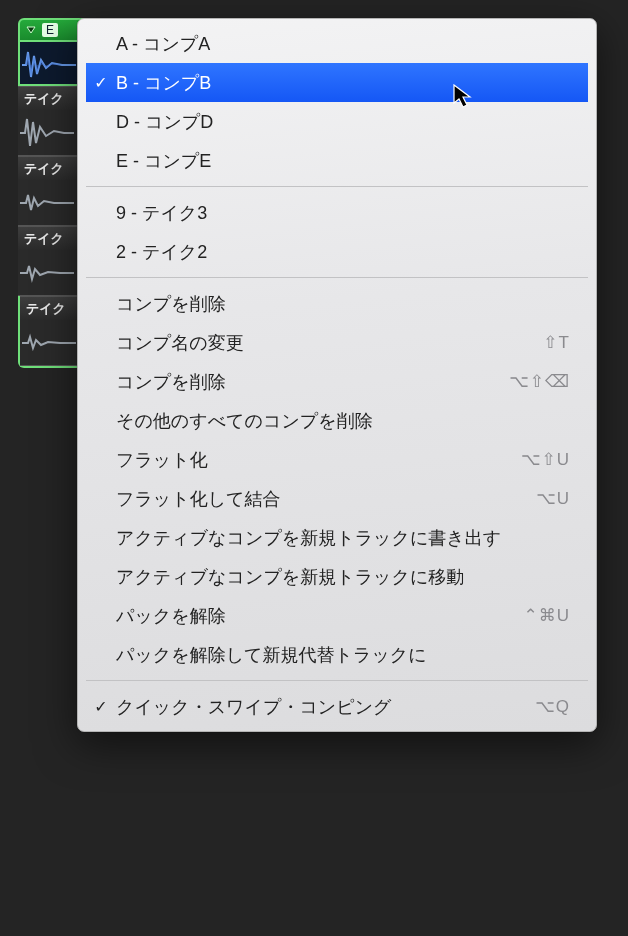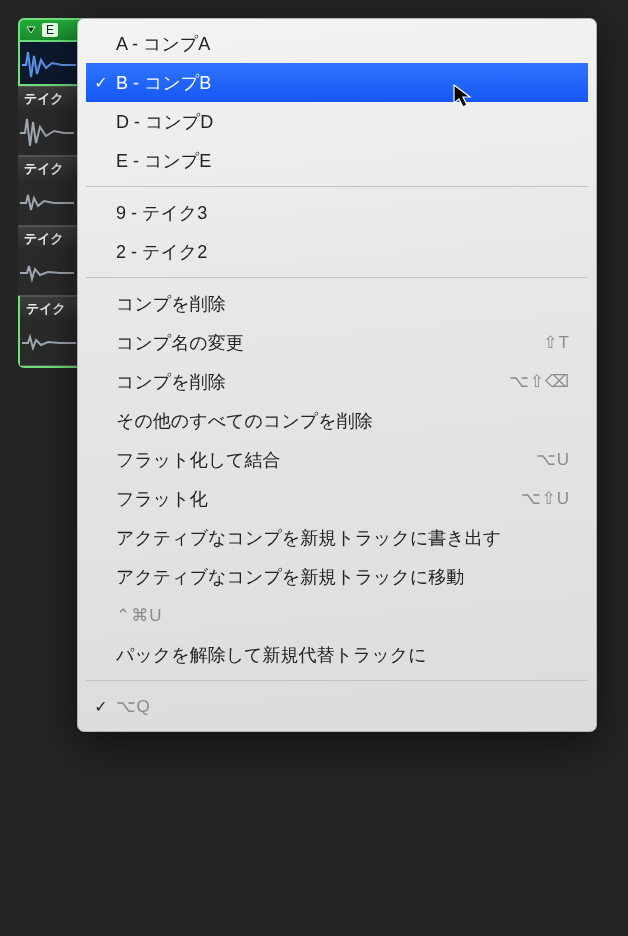--- a/index.html
+++ b/index.html
@@ -239,50 +239,52 @@
         <span class="label">コンプを削除</span>
         <span class="shortcut">⌥⇧⌫</span>
       </div>
       <div class="menu-item">
         <span class="check-col"></span>
         <span class="label">その他のすべてのコンプを削除</span>
         <span class="shortcut"></span>
       </div>
       <div class="menu-item">
         <span class="check-col"></span>
+        <span class="label">フラット化</span>
+        <span class="shortcut">⌥⇧U</span>
+      </div>
+      <div class="menu-item">
+        <span class="check-col"></span>
         <span class="label">フラット化して結合</span>
         <span class="shortcut">⌥U</span>
       </div>
       <div class="menu-item">
         <span class="check-col"></span>
-        <span class="label">フラット化</span>
-        <span class="shortcut">⌥⇧U</span>
-      </div>
-      <div class="menu-item">
-        <span class="check-col"></span>
         <span class="label">アクティブなコンプを新規トラックに書き出す</span>
         <span class="shortcut"></span>
       </div>
       <div class="menu-item">
         <span class="check-col"></span>
         <span class="label">アクティブなコンプを新規トラックに移動</span>
         <span class="shortcut"></span>
       </div>
       <div class="menu-item">
         <span class="check-col"></span>
+        <span class="label">パックを解除</span>
         <span class="shortcut">⌃⌘U</span>
       </div>
       <div class="menu-item">
         <span class="check-col"></span>
         <span class="label">パックを解除して新規代替トラックに</span>
         <span class="shortcut"></span>
       </div>
     </div>
   <div class="menu-sep"></div>
   <div class="menu-item">
     <span class="check-col">✓</span>
+    <span class="label">クイック・スワイプ・コンピング</span>
     <span class="shortcut">⌥Q</span>
   </div>
 </div>
 
 <svg class="cursor" viewBox="0 0 22 26">
   <path d="M1,1 L1,19 L6,15 L10,23 L14,21 L10,13 L17,13 Z" fill="#000" stroke="#fff" stroke-width="1.2"></path>
 </svg>
 
 </body></html>

